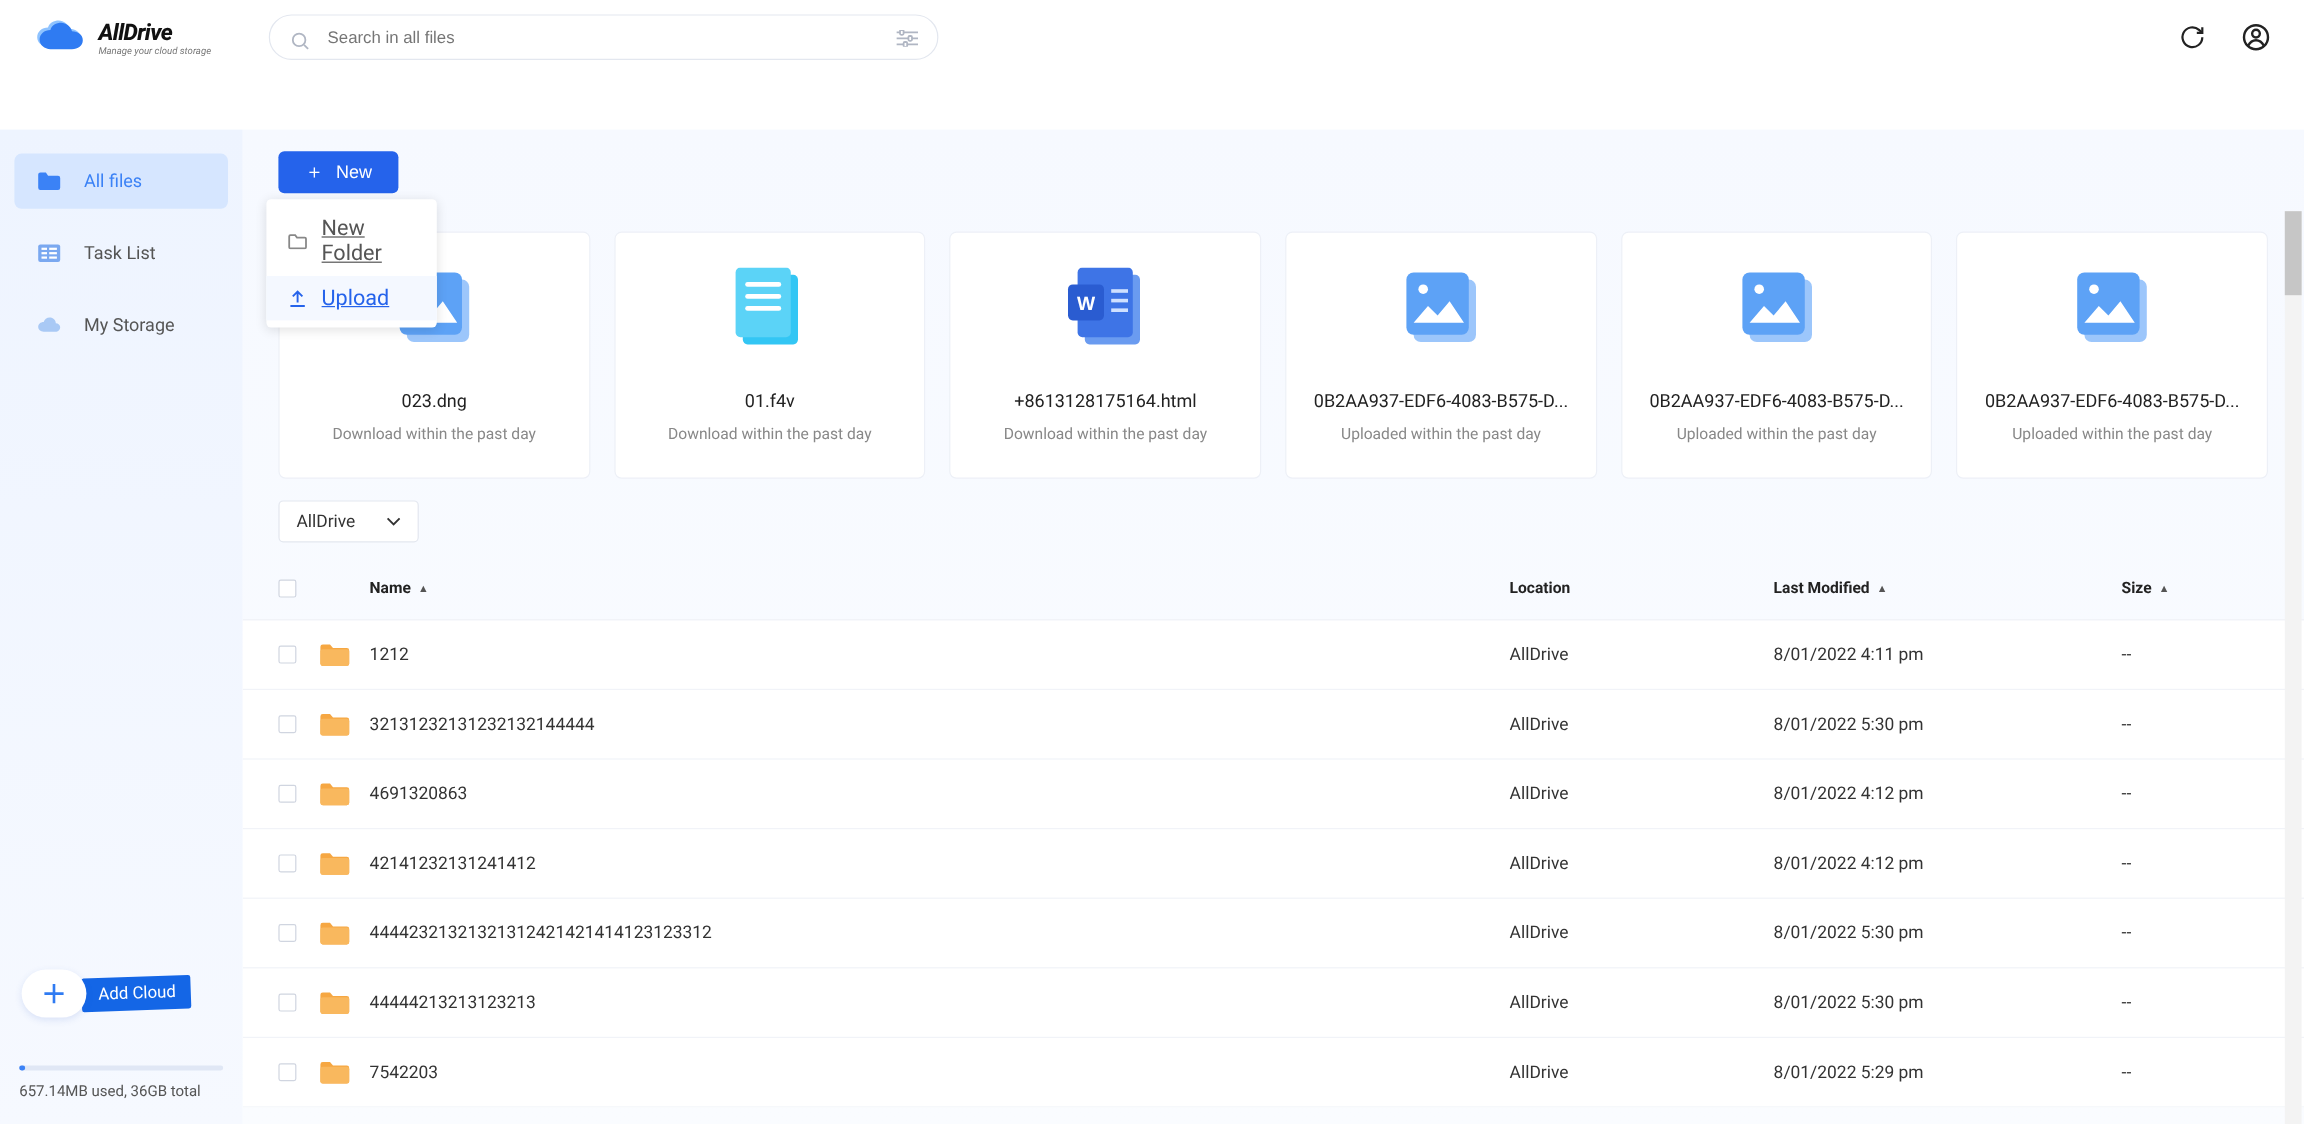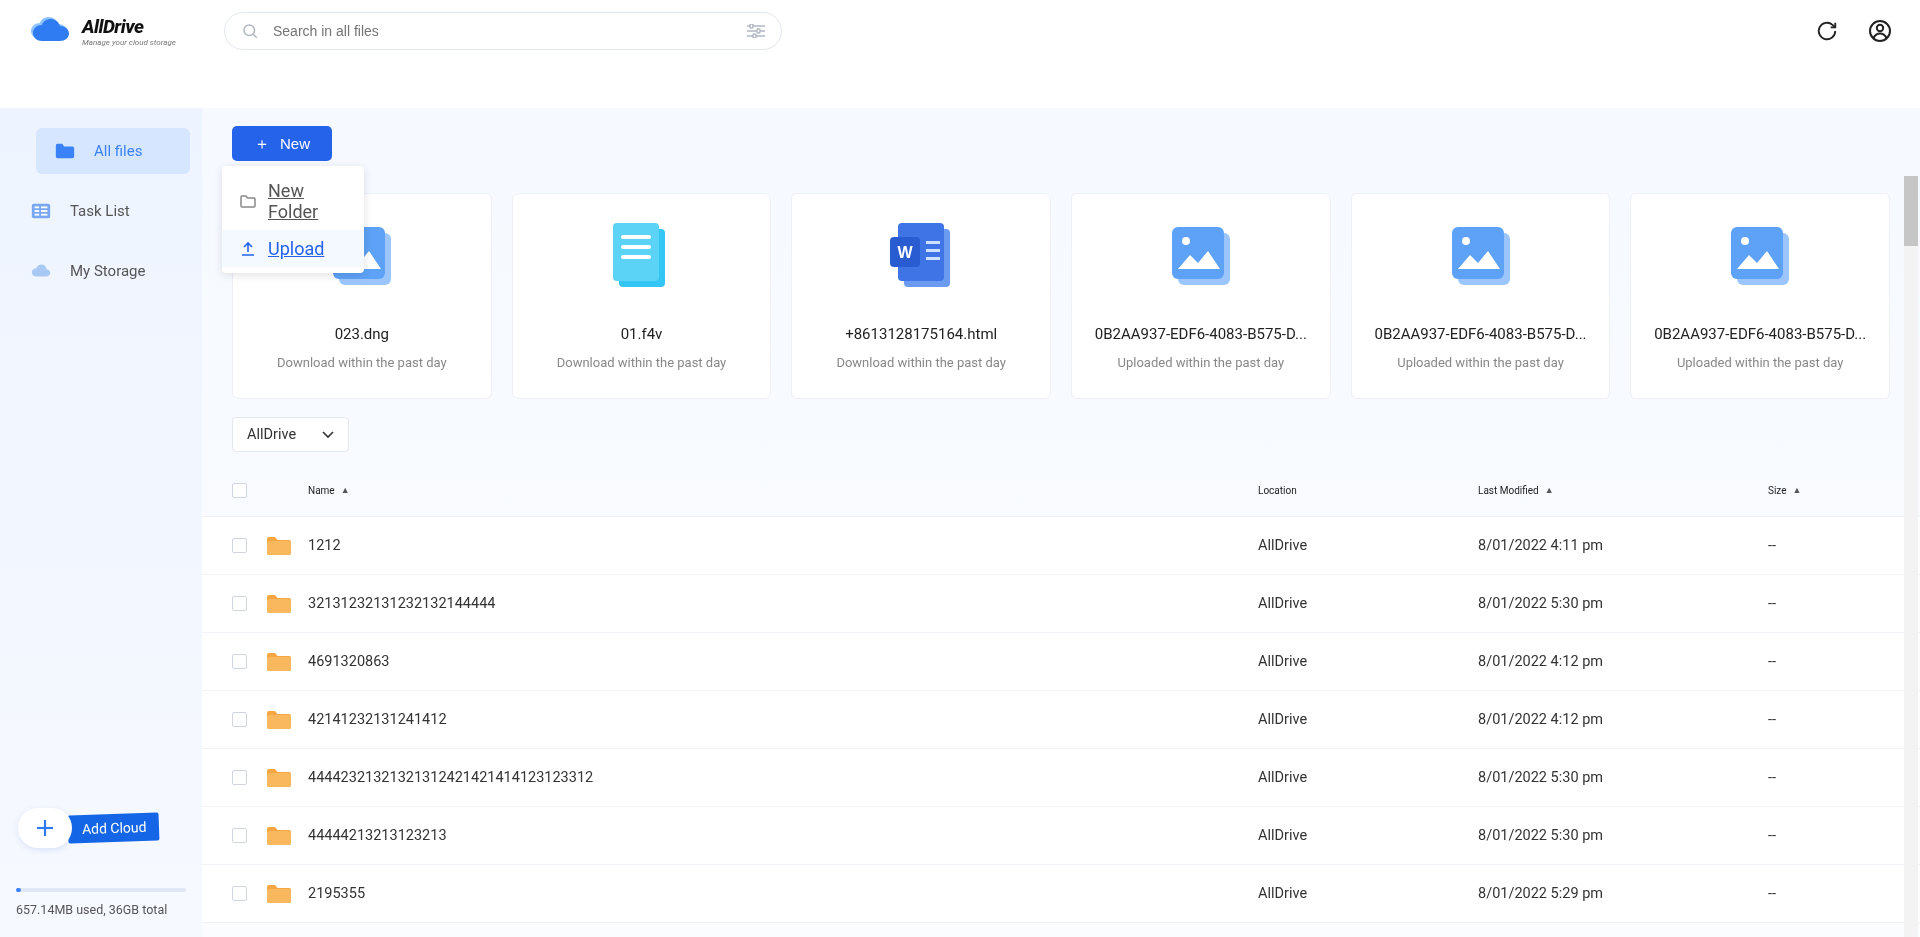--- a/index.html
+++ b/index.html
@@ -5,32 +5,32 @@
 * { margin: 0; padding: 0; box-sizing: border-box; }
 body { font-family: -apple-system, BlinkMacSystemFont, "Segoe UI", Roboto, Helvetica, Arial, sans-serif; color: #333; background: #fff; overflow: hidden; }
 .app { width: 1920px; height: 937px; position: relative; display: flex; flex-direction: column; gap: 46px; }
 .topbar { height: 62px; display: flex; align-items: center; padding: 0 28px; background: #fff; }
 .logo-wrap { display: flex; align-items: center; gap: 10px; width: 176px; }
 .logo-cloud { width: 44px; height: 32px; position: relative; }
 .logo-cloud svg { width: 44px; height: 32px; }
 .logo-text { display: flex; flex-direction: column; }
 .logo-title { font-size: 19px; font-weight: 800; letter-spacing: -0.5px; color: #111; font-style: italic; }
 .logo-sub { font-size: 8px; color: #777; font-style: italic; }
-.search-wrap { margin-left: 20px; width: 558px; height: 38px; border: 1px solid #e3e7ef; border-radius: 20px; display: flex; align-items: center; padding: 12px 16px; background: #fff; }
+.search-wrap { margin-left: 20px; width: 558px; height: 38px; border: 1px solid #e3e7ef; border-radius: 20px; display: flex; padding: 12px 16px; background: #fff; }
 .search-wrap input { border: none; outline: none; font-size: 14px; flex: 1; background: transparent; }
 .search-wrap .icon-search { color: #b0b6c3; margin-right: 14px; }
 .search-wrap .icon-filter { color: #b0b6c3; }
 .topbar-right { margin-left: auto; display: flex; align-items: center; gap: 30px; }
 .topbar-right .iconbtn { color: #222; cursor: pointer; display: inline-flex; }
 
 .body { flex: 1; display: flex; overflow: hidden; background: linear-gradient(180deg, #f6f9ff 0%, #fafcff 100%); }
 .sidebar { width: 202px; background: linear-gradient(180deg, #eef4ff 0%, #f6f9ff 100%); padding: 20px 12px; display: flex; flex-direction: column; }
 .sidenav { display: flex; flex-direction: column; gap: 14px; }
 .sidenav-item { display: flex; align-items: center; gap: 18px; padding: 12px 18px; border-radius: 6px; cursor: pointer; color: #555; font-size: 15px; }
-.sidenav-item.active { background: #d6e6ff; color: #3b82f6; margin-left: 24px; }
+.sidenav-item.active { background: #d6e6ff; color: #3b82f6; }
 .sidenav-item .nav-icon { width: 22px; height: 22px; display: inline-flex; align-items: center; justify-content: center; }
 
 .addcloud { margin-top: auto; margin-bottom: 40px; display: flex; align-items: center; gap: 0; position: relative; padding-left: 6px; }
 .addcloud-btn { width: 54px; height: 40px; background: #fff; border-radius: 22px; box-shadow: 0 2px 6px rgba(60,100,200,0.15); display: flex; align-items: center; justify-content: center; color: #3b82f6; font-size: 24px; position: relative; z-index: 2; }
 .addcloud-tag { background: #1466e6; color: #fff; font-size: 14px; padding: 6px 12px 6px 14px; border-radius: 2px; position: relative; margin-left: -4px; z-index: 1; transform: rotate(-2deg); }
 .addcloud-tag::before { content: ""; position: absolute; left: -6px; top: 50%; transform: translateY(-50%); width: 0; height: 0; border-top: 8px solid transparent; border-bottom: 8px solid transparent; border-right: 8px solid #1466e6; }
 
 .storage-bar { height: 4px; background: #e0e7f5; border-radius: 2px; margin: 0 4px; }
 .storage-bar-fill { height: 100%; width: 3%; background: #3b82f6; border-radius: 2px; }
 .storage-text { font-size: 12.5px; color: #555; margin-top: 10px; padding-left: 4px; }
@@ -47,21 +47,21 @@
 .recent-row { display: flex; gap: 20px; padding: 32px 30px 0 30px; }
 .recent-card { width: 260px; height: 206px; background: #fff; border: 1px solid #edf0f7; border-radius: 6px; display: flex; flex-direction: column; align-items: center; justify-content: center; padding: 20px 12px; }
 .recent-card .thumb { width: 76px; height: 70px; margin-bottom: 32px; display: flex; align-items: center; justify-content: center; }
 .recent-card .fname { font-size: 15px; color: #222; white-space: nowrap; overflow: hidden; text-overflow: ellipsis; width: 100%; text-align: center; }
 .recent-card .fsub { font-size: 13px; color: #888; margin-top: 12px; }
 
 .crumb-row { padding: 18px 30px 12px 30px; }
 .crumb-select { display: inline-flex; align-items: center; gap: 26px; padding: 8px 14px; border: 1px solid #e3e7ef; border-radius: 4px; font-size: 14.5px; color: #333; background: #fff; cursor: pointer; }
 
 .table { flex: 1; overflow: hidden; display: flex; flex-direction: column; padding: 0 0 0 0; }
-.thead { display: flex; align-items: center; padding: 0 52px 0 30px; height: 52px; font-size: 10px; color: #222; background: transparent; }
+.thead { display: flex; align-items: center; padding: 0 52px 0 30px; height: 52px; font-size: 13px; color: #222; background: transparent; font-weight: bold; }
 .thead .th, .trow .td { display: flex; align-items: center; }
 .col-check { width: 34px; }
 .col-icon-cell { width: 42px; }
 .col-name { flex: 1; }
 .col-loc { width: 220px; }
 .col-mod { width: 290px; }
 .col-size { width: 100px; }
 .thead .sort::after { content: "▲"; font-size: 9px; margin-left: 6px; color: #555; }
 .tbody { background: #fff; border-top: 1px solid #eef1f7; overflow-y: auto; }
 .trow { display: flex; align-items: center; padding: 0 52px 0 30px; height: 58px; border-bottom: 1px solid #f1f3f8; font-size: 14.5px; color: #333; }
@@ -412,21 +412,21 @@
             <div class="trow">
               <div class="td col-check">
                 <span class="checkbox"></span>
               </div>
               <div class="td col-icon-cell">
                 <svg class="folder-icon" viewBox="0 0 26 22">
                   <path d="M1 4a2 2 0 012-2h6l2.5 3H23a2 2 0 012 2v11a2 2 0 01-2 2H3a2 2 0 01-2-2V4z" fill="#f6a742"></path>
                   <path d="M1 8a2 2 0 012-2h20a2 2 0 012 2v10a2 2 0 01-2 2H3a2 2 0 01-2-2V8z" fill="#f9b85e"></path>
                 </svg>
               </div>
-              <div class="td col-name">2195355</div>
+              <div class="td col-name">7542203</div>
               <div class="td col-loc">AllDrive</div>
               <div class="td col-mod">8/01/2022 5:29 pm</div>
               <div class="td col-size">--</div>
             </div>
           </div>
       </div>
 
       <div class="scrolltrack">
         <div class="scrollthumb"></div>
       </div>

